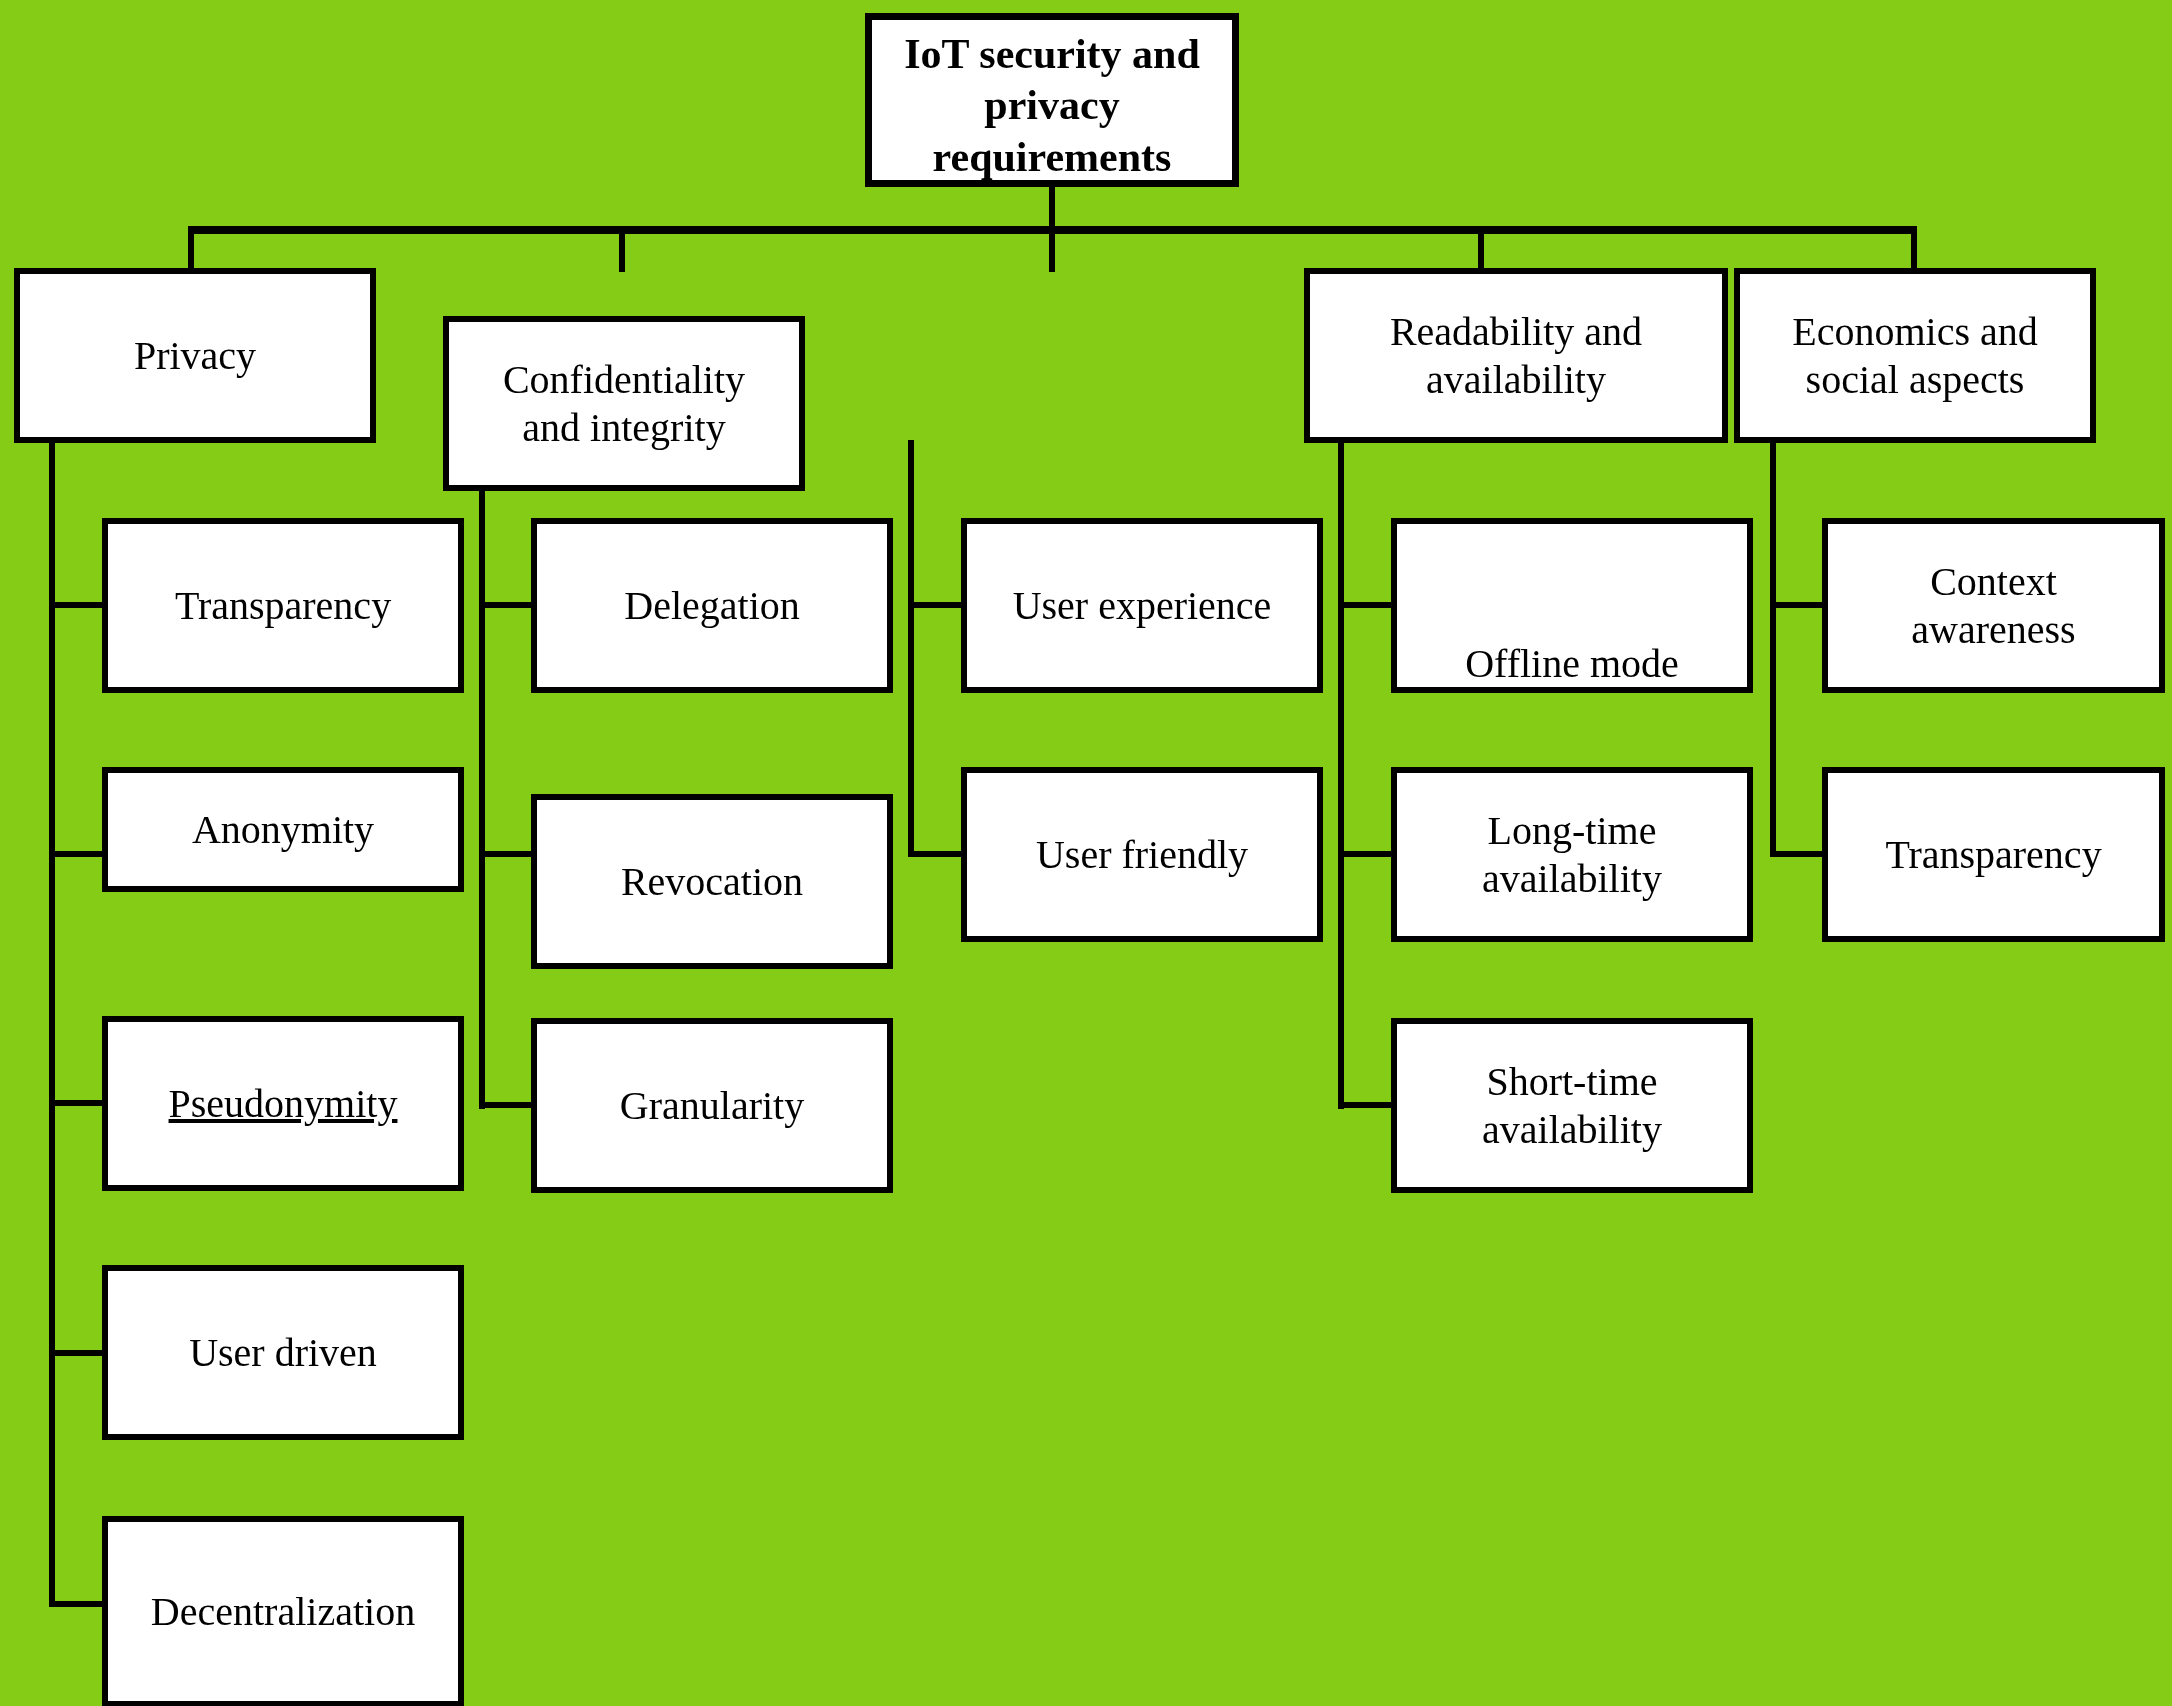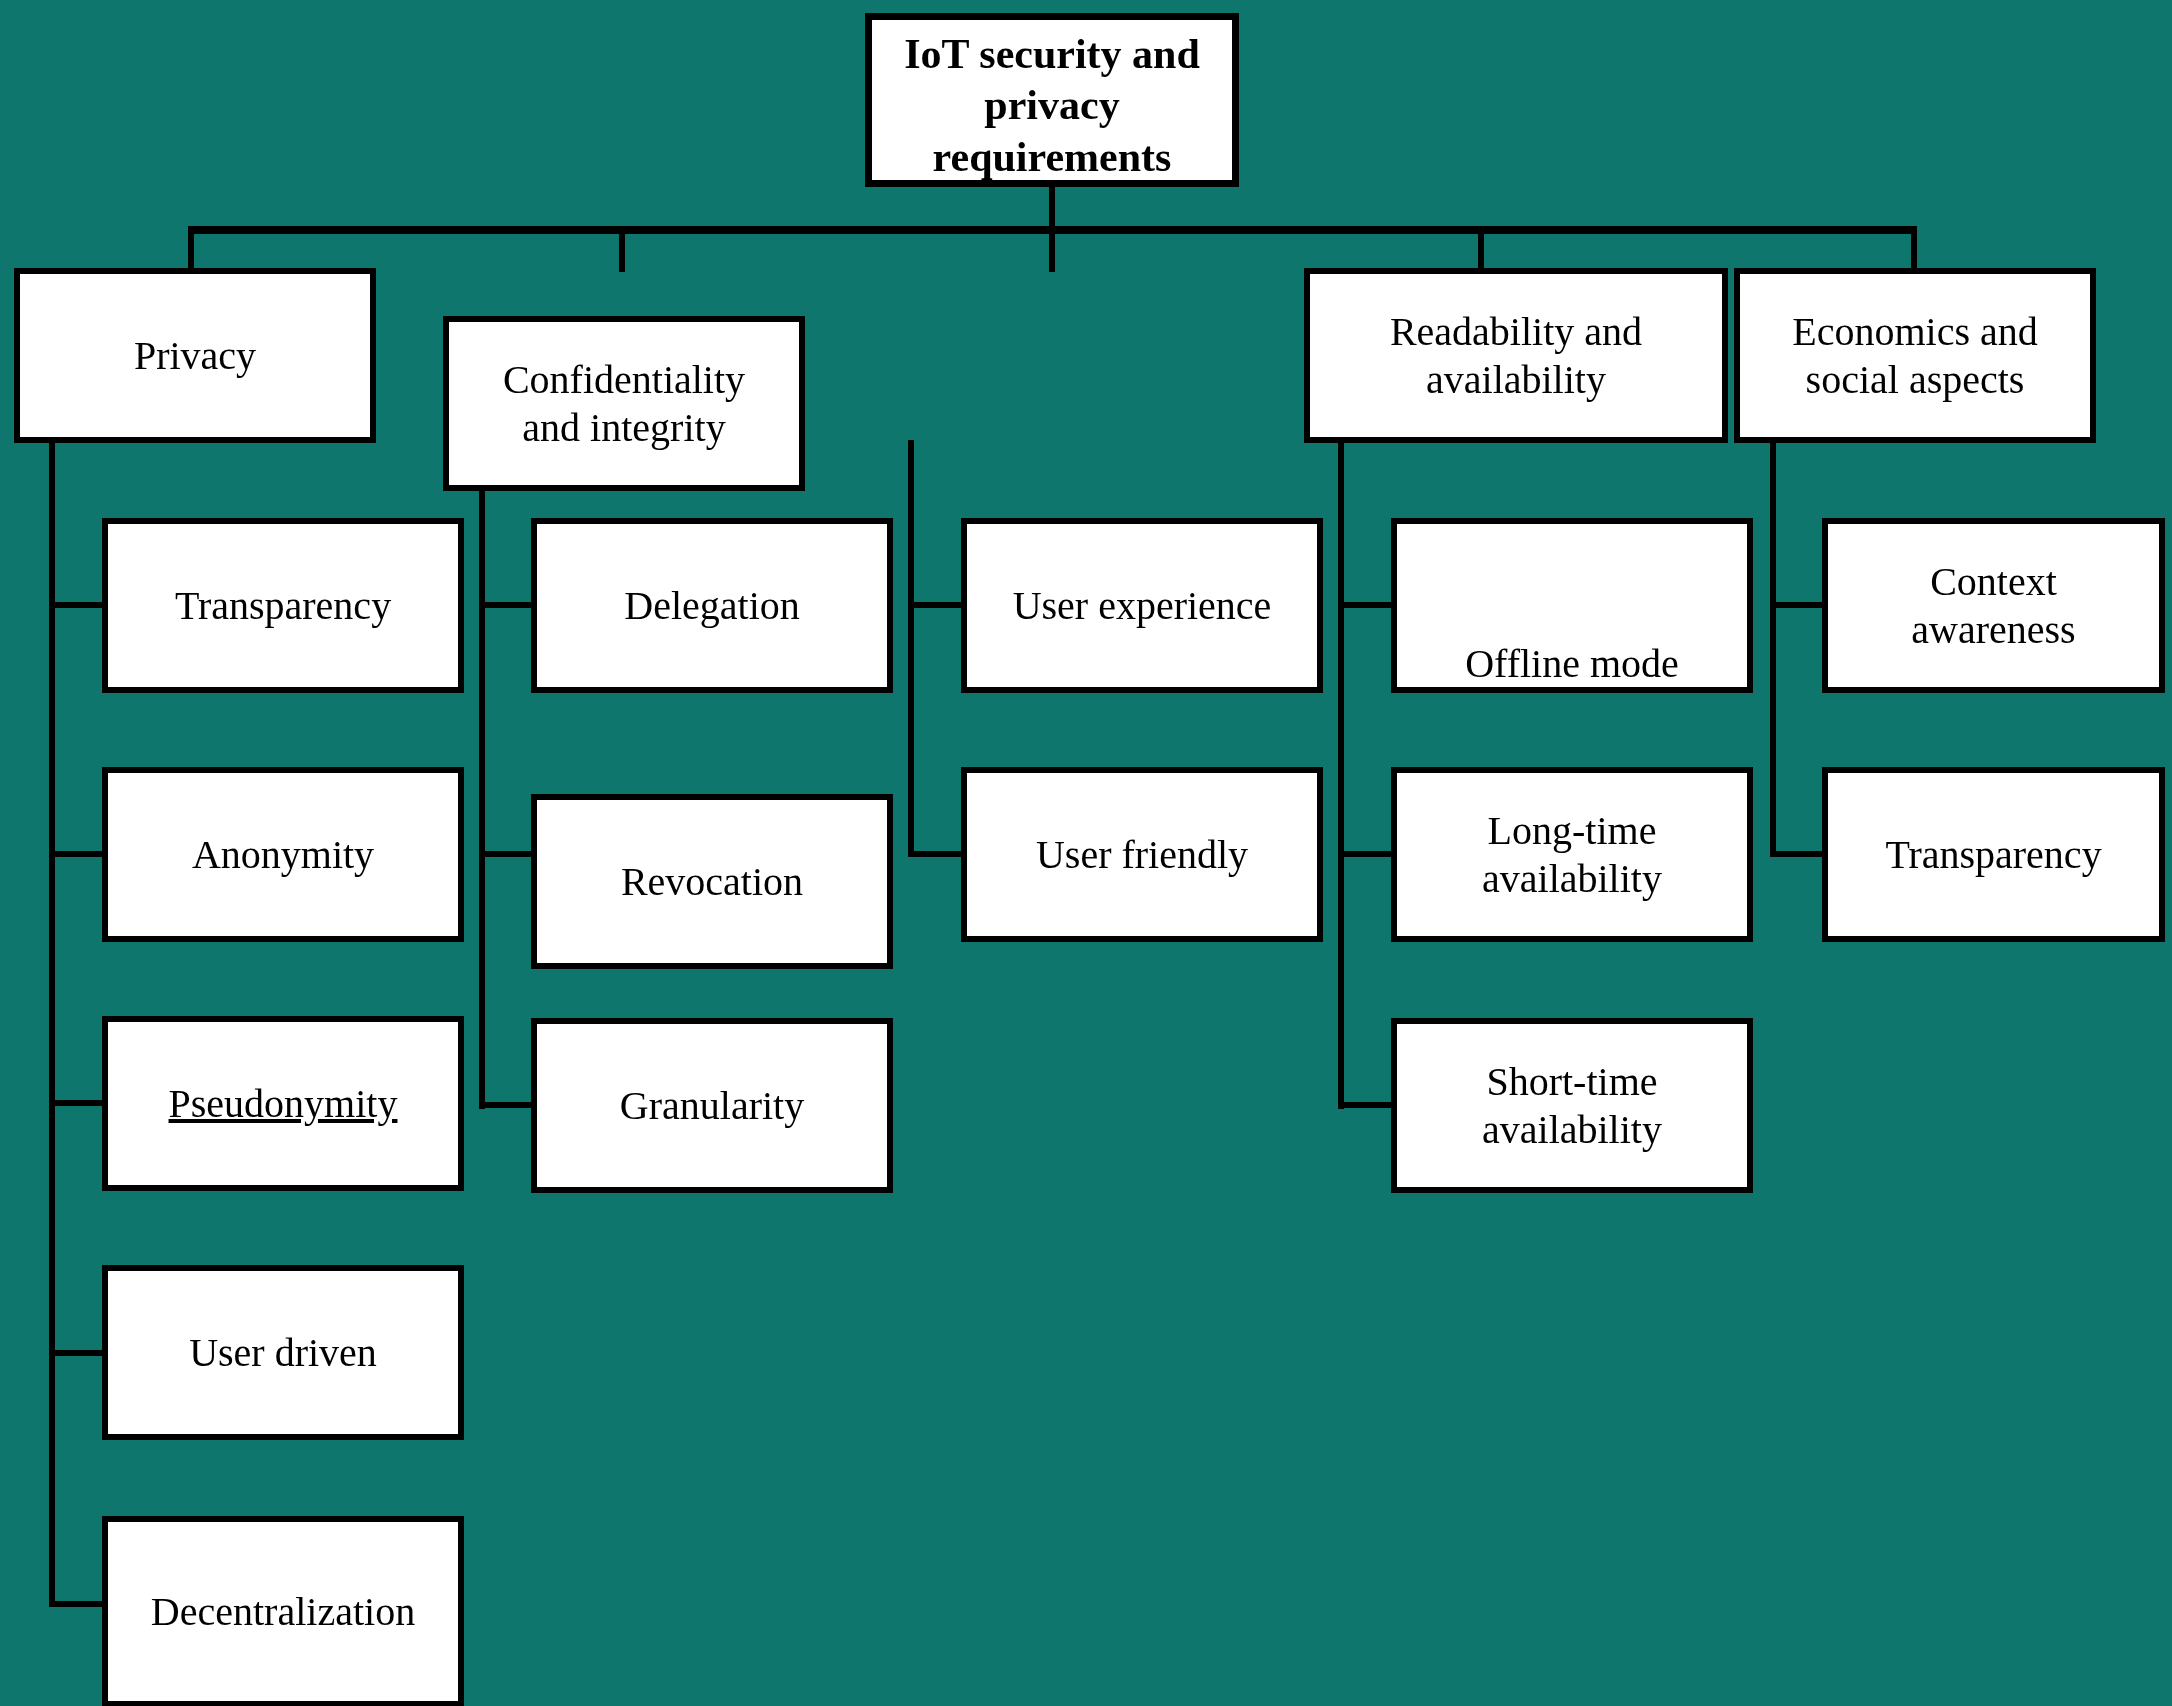--- a/index.html
+++ b/index.html
@@ -5,21 +5,21 @@
 <style>
   html, body {
     margin: 0;
     padding: 0;
     background: #ffffff;
   }
   #canvas {
     position: relative;
     width: 2172px;
     height: 1707px;
-    background: #0f766e;
+    background: #84cc16;
     overflow: hidden;
     font-family: "Liberation Serif", "DejaVu Serif", serif;
   }
   
   .node {
     position: absolute;
     box-sizing: border-box;
     border: 6.2px solid #000000;
     background: #ffffff;
     display: flex;
@@ -120,21 +120,21 @@
   </div>
 
   <div class="node lvl2" style="left:1734px; top:268px; width:362px; height:175px;">
     <span class="lbl">Economics and
 social aspects</span>
   </div>
 
   <div class="node lvl3" style="left:102px; top:518px; width:362px; height:175px;">
     <span class="lbl">Transparency</span>
   </div>
-  <div class="node lvl3" style="left:102px; top:767px; width:362px; height:175px;">
+  <div class="node lvl3" style="left:102px; top:767px; width:362px; height:125px;">
     <span class="lbl">Anonymity</span>
   </div>
   <div class="node lvl3" style="left:102px; top:1016px; width:362px; height:175px;text-decoration:underline;">
     <span class="lbl">Pseudonymity</span>
   </div>
   <div class="node lvl3" style="left:102px; top:1265px; width:362px; height:175px;">
     <span class="lbl">User driven</span>
   </div>
   <div class="node lvl3" style="left:102px; top:1516px; width:362px; height:191px;">
     <span class="lbl">Decentralization</span>

